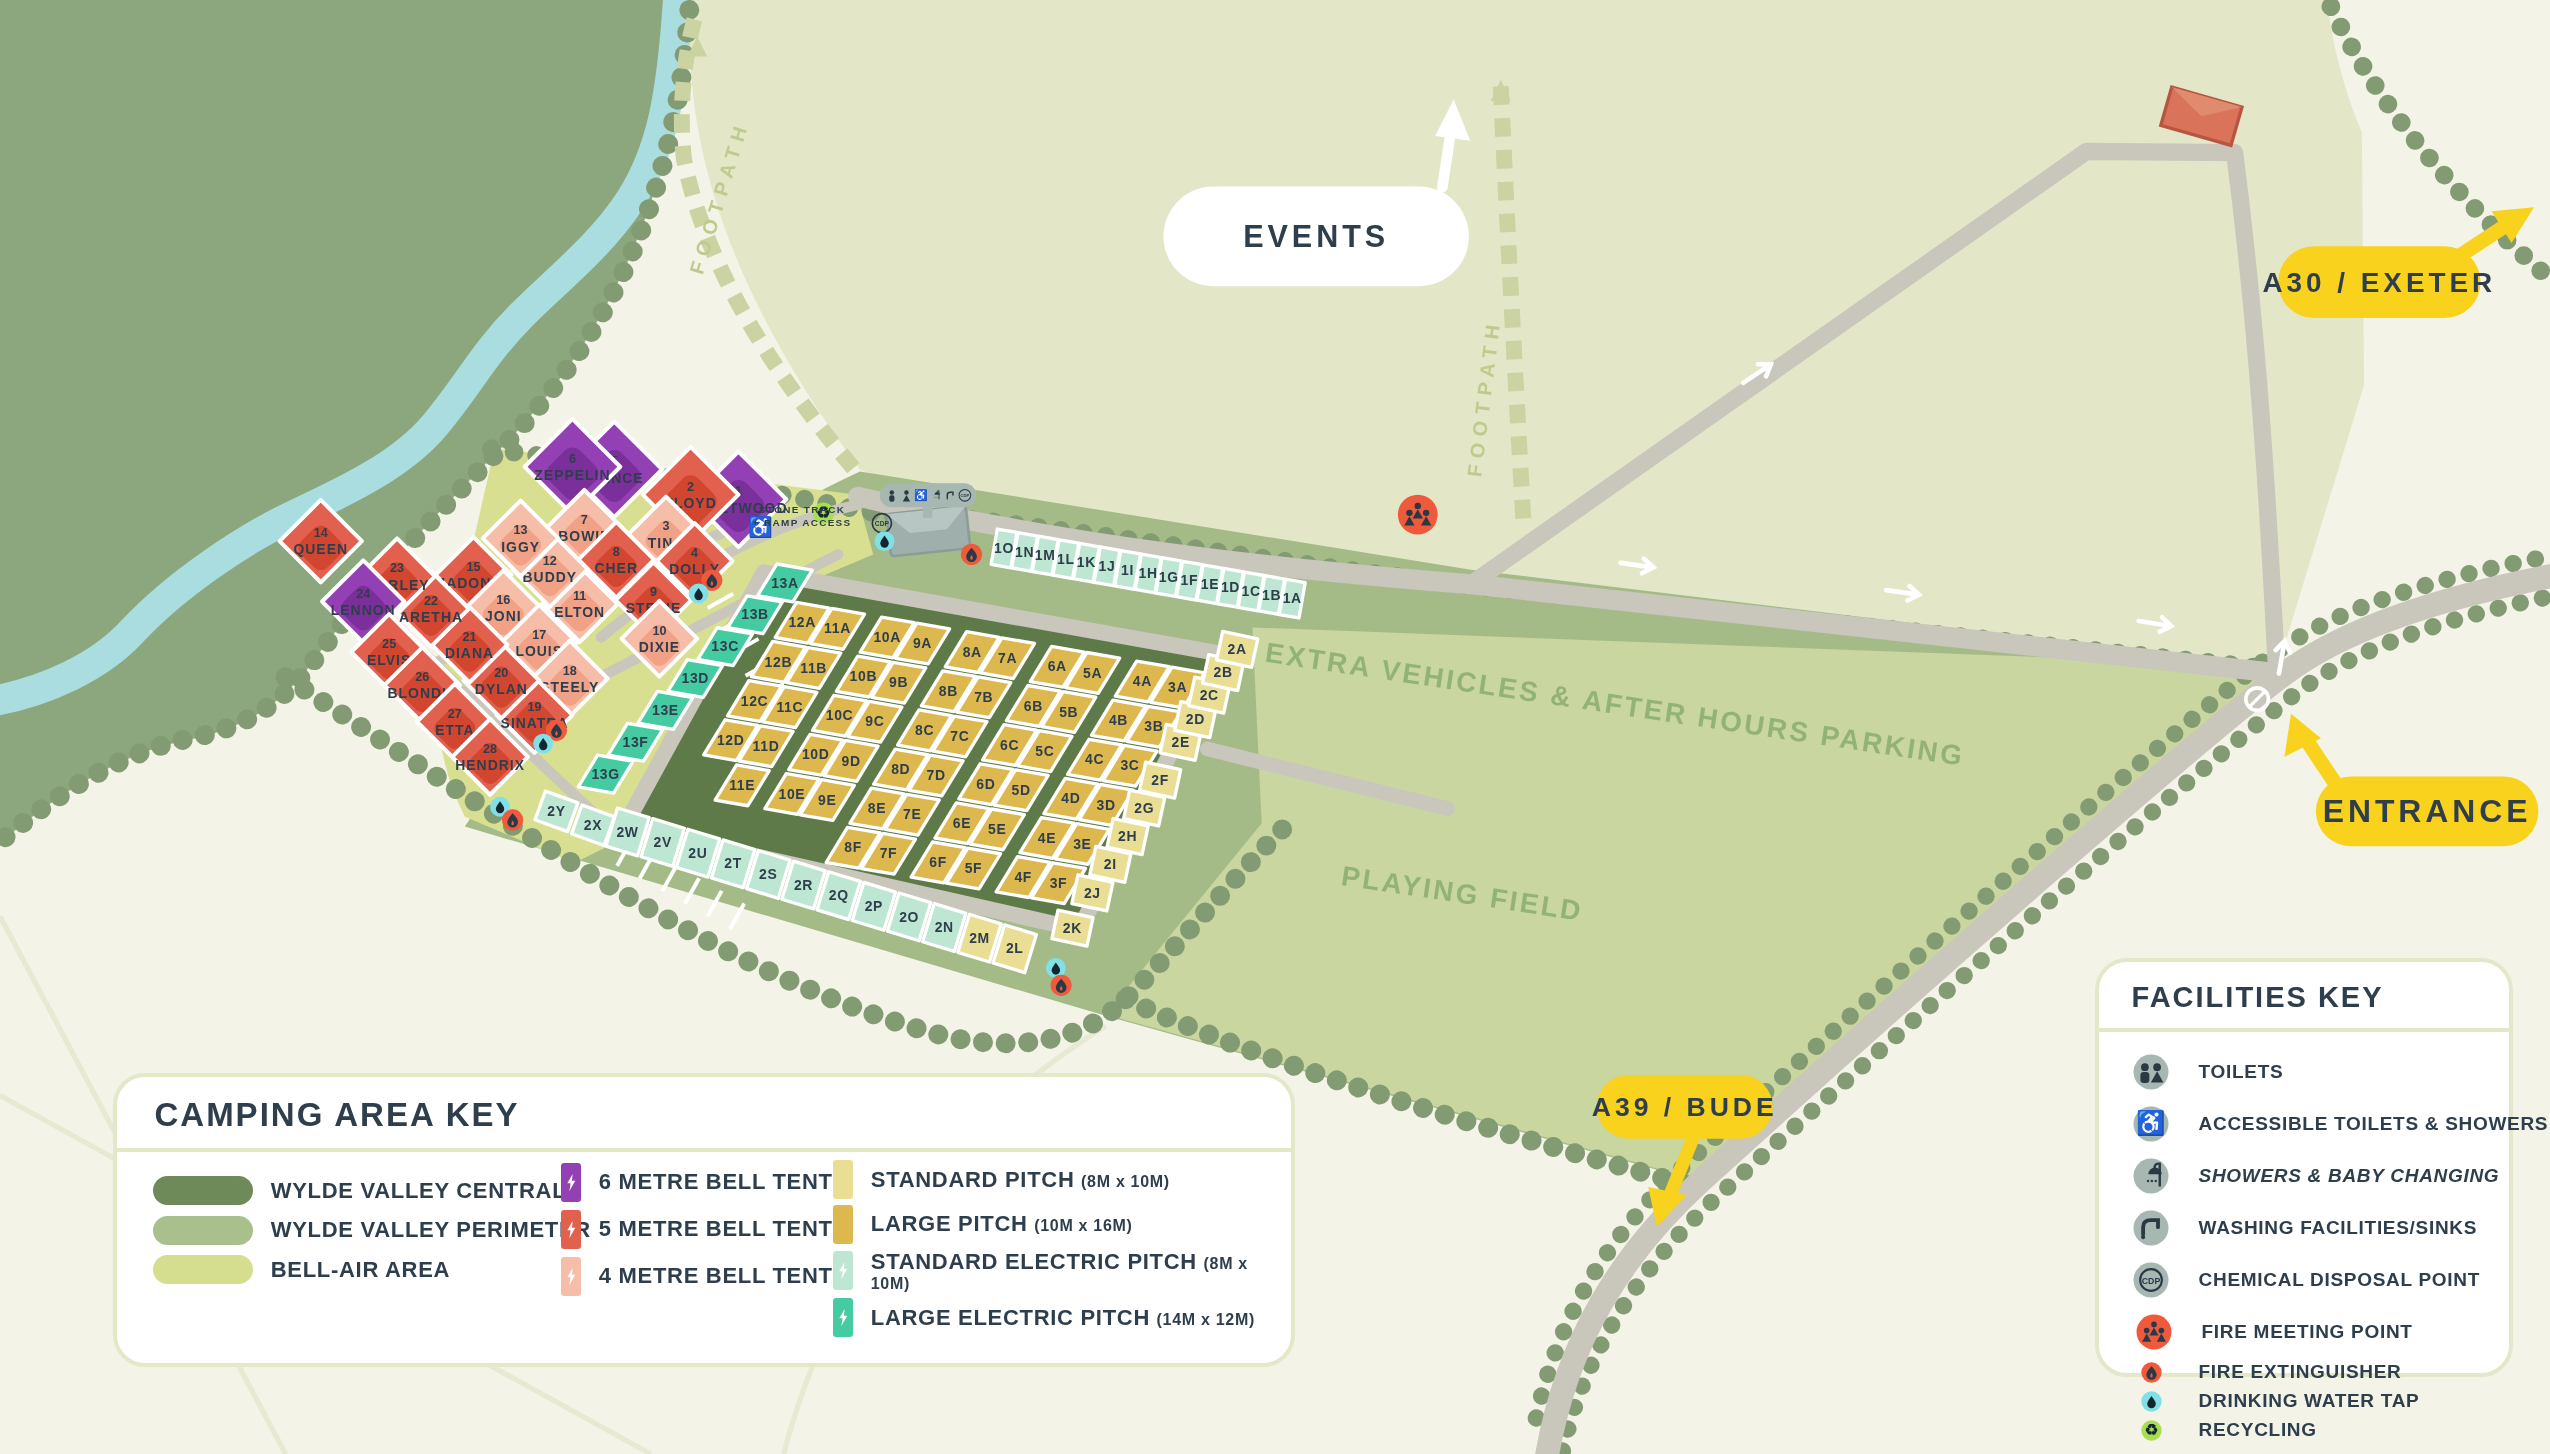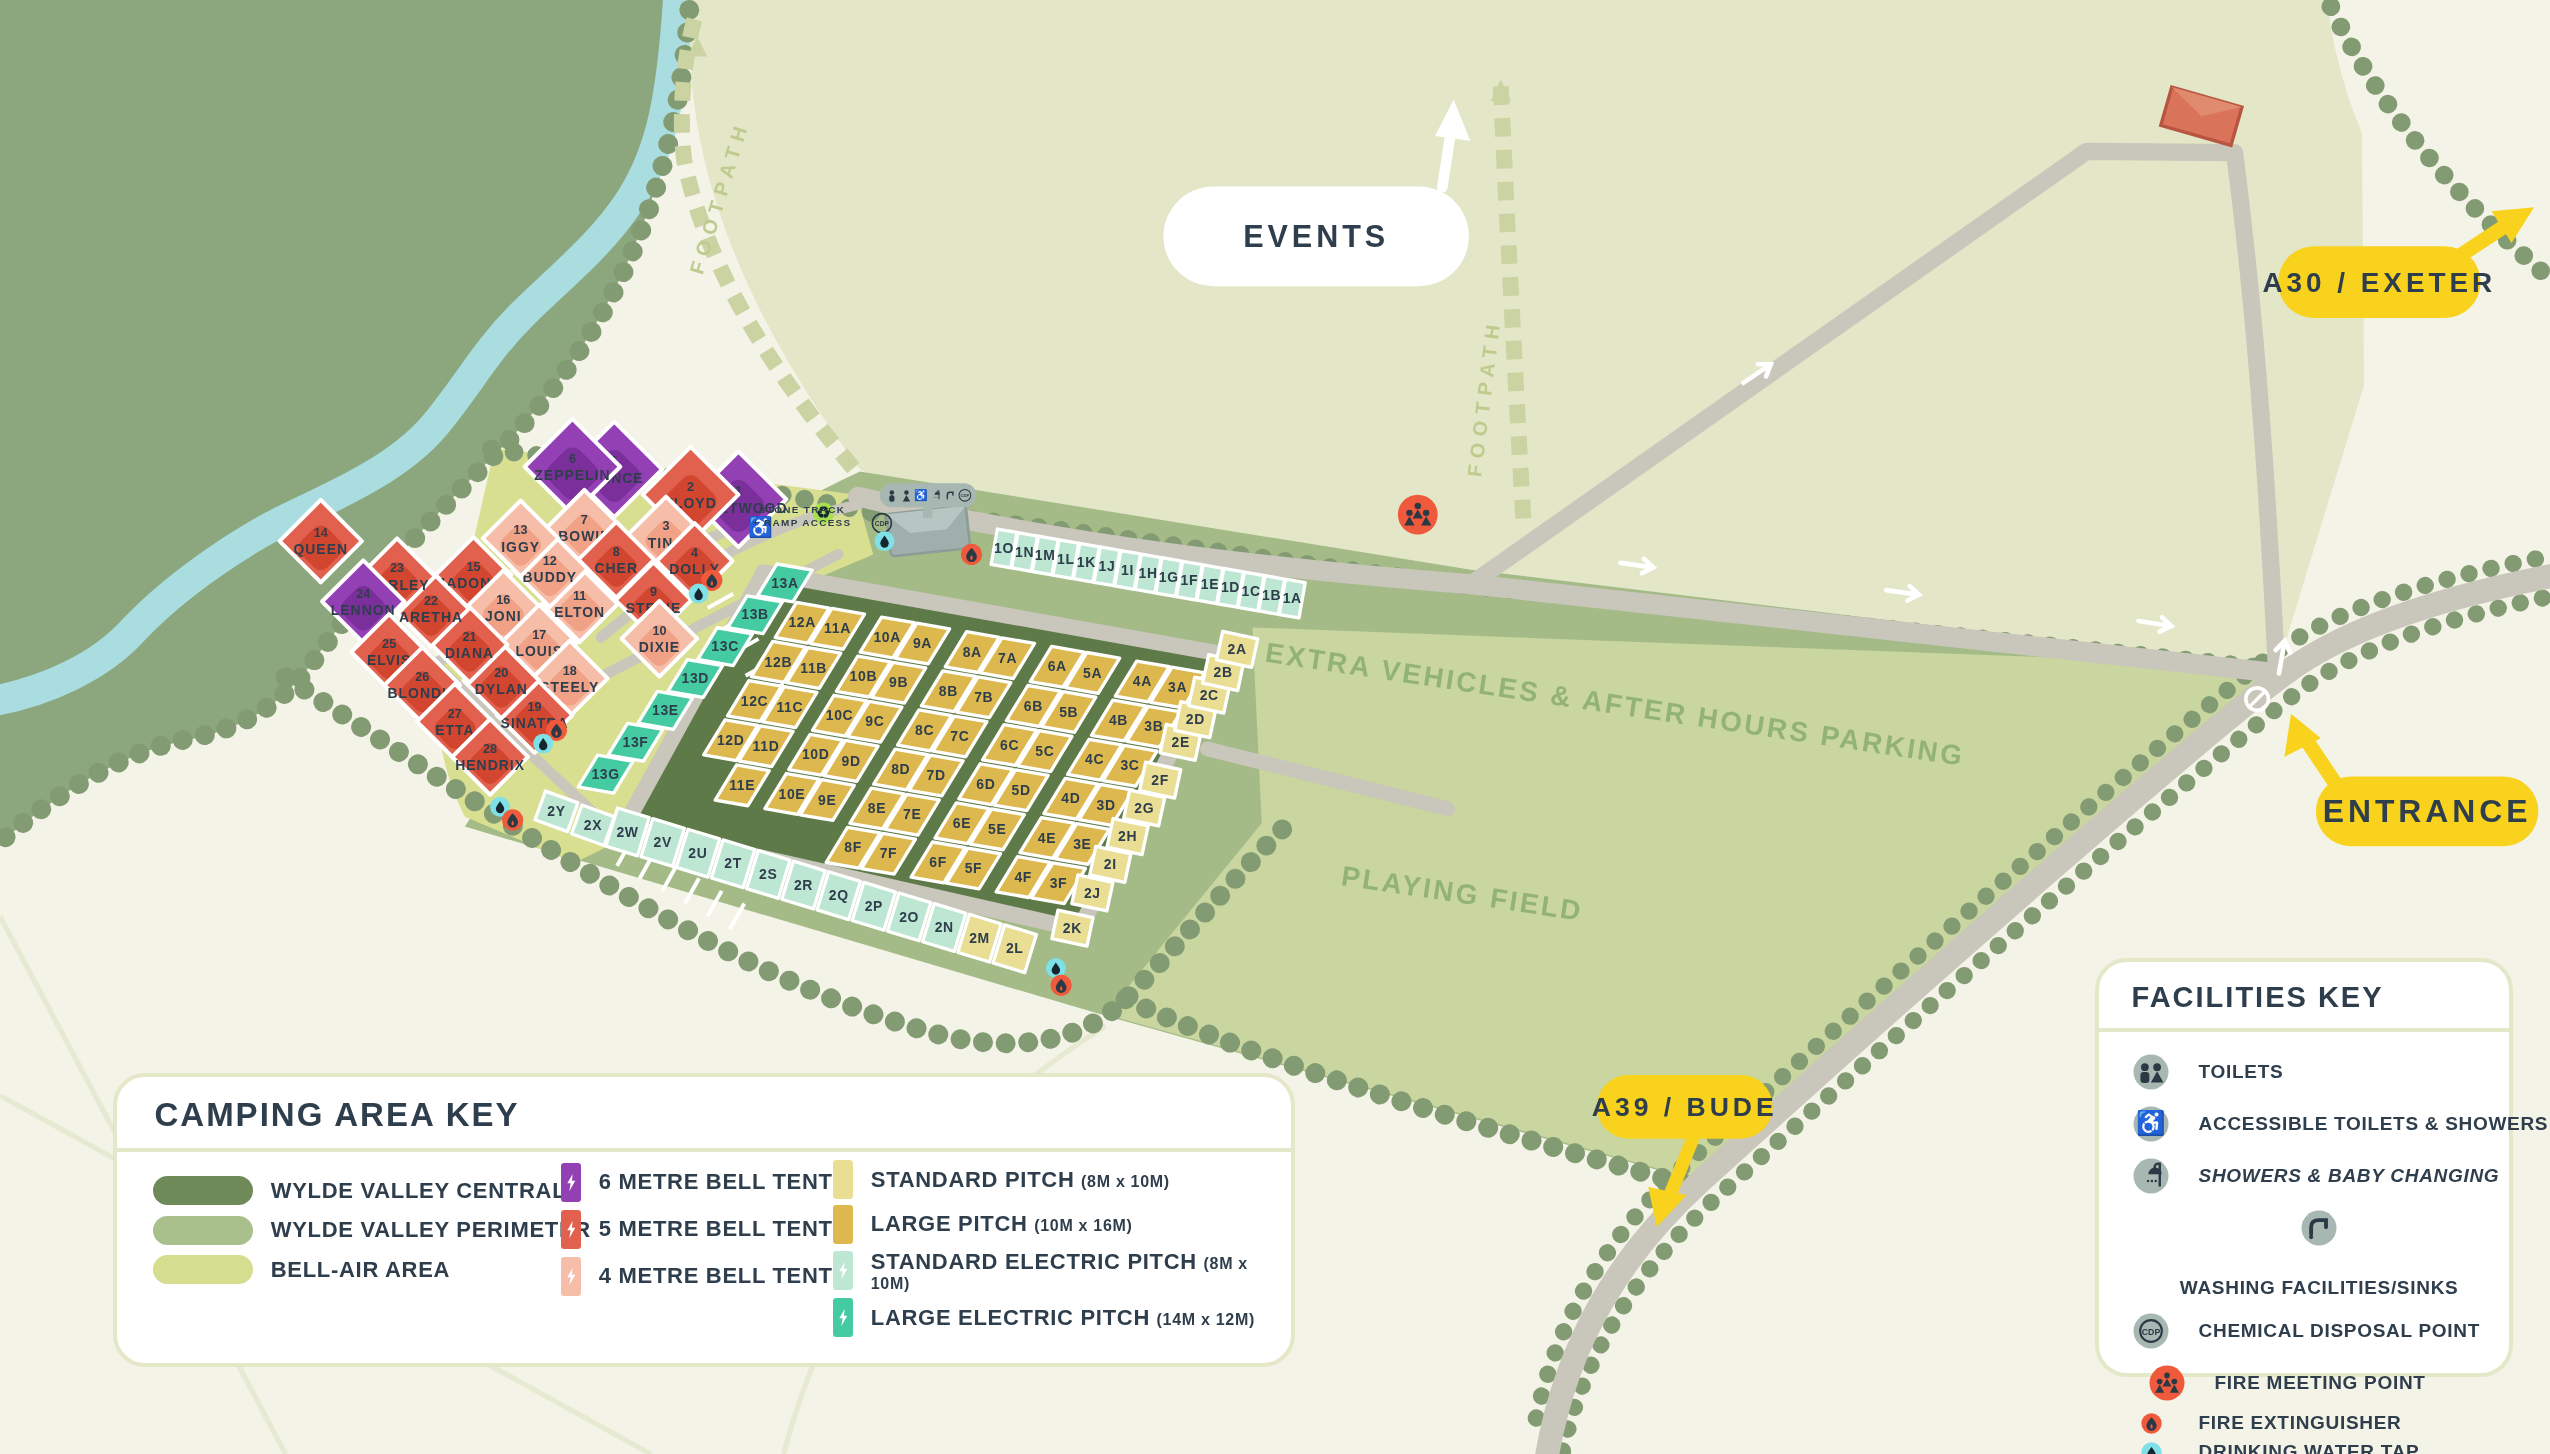--- a/index.html
+++ b/index.html
@@ -939,21 +939,21 @@
                 <path d="M -4.2,-2.8000000000000003 a 10.64 10.64 0 1 1 21.28 0 Z" fill="#2B3945"></path>
                 <path d="M 5.6000000000000005,-12.6 q 0,-8.4 8.4,-7 l 0,36.4" fill="none" stroke="#2B3945" stroke-width="3.9200000000000004"></path>
                 <circle cx="-4.76" cy="7.840000000000001" r="1.9600000000000002" fill="#2B3945"></circle>
                 <circle cx="1.4000000000000001" cy="7.840000000000001" r="1.9600000000000002" fill="#2B3945"></circle>
                 <circle cx="7.5600000000000005" cy="7.840000000000001" r="1.9600000000000002" fill="#2B3945"></circle>
               </g>
             </svg>
           </span>
           <span class="fk-label">SHOWERS &amp; BABY CHANGING</span>
         </div>
-        <div class="fk-item" style="margin: 6px 0px; flex-direction: column;">
+        <div class="fk-item" style="margin: 6px 0px;">
           <span class="fk-icon">
             <svg width="40" height="40" viewBox="-32 -32 64 64">
               <g transform="translate(0 0)">
                 <circle cx="0" cy="0" r="28" fill="#A7B7B2"></circle>
                 <path d="M -12.6,9.799999999999999 L -12.6,-1.4000000000000001 Q -12.6,-12.6 0,-12.6 L 11.200000000000001,-12.6 L 11.200000000000001,-1.4000000000000001" fill="none" stroke="#2B3945" stroke-width="6.16" stroke-linecap="round"></path>
                 <circle cx="-12.6" cy="14.56" r="3.36" fill="#2B3945"></circle>
               </g>
             </svg>
           </span>
           <span class="fk-label">WASHING FACILITIES/SINKS</span>
@@ -963,21 +963,21 @@
             <svg width="40" height="40" viewBox="-32 -32 64 64">
               <g transform="translate(0 0)">
                 <circle cx="0" cy="0" r="28" fill="#A7B7B2"></circle>
                 <circle cx="0" cy="0" r="17.36" fill="none" stroke="#2B3945" stroke-width="3.36"></circle>
                 <text x="0" y="6.16" text-anchor="middle" fill="#2B3945" font-size="14" font-weight="bold" font-family="&quot;Liberation Sans&quot;,sans-serif" letter-spacing="0">CDP</text>
               </g>
             </svg>
           </span>
           <span class="fk-label">CHEMICAL DISPOSAL POINT</span>
         </div>
-        <div class="fk-item" style="margin: 6px 16px;">
+        <div class="fk-item" style="margin: 6px 3px;">
           <span class="fk-icon">
             <svg width="40" height="40" viewBox="-32 -32 64 64">
               <g transform="translate(0 0)">
                 <circle cx="0" cy="0" r="28" fill="#F05A3C"></circle>
                 <circle cx="0" cy="-12.1632" r="4.5136" fill="#2B3945"></circle>
                 <path d="M 0,-7.3024000000000004 l 7.2912,13.02 l -14.5824,0 Z" fill="#2B3945"></path>
                 <circle cx="-11.76" cy="-2.363199999999999" r="4.5136" fill="#2B3945"></circle>
                 <path d="M -11.76,2.4976000000000003 l 7.2912,13.02 l -14.5824,0 Z" fill="#2B3945"></path>
                 <circle cx="11.76" cy="-2.363199999999999" r="4.5136" fill="#2B3945"></circle>
                 <path d="M 11.76,2.4976000000000003 l 7.2912,13.02 l -14.5824,0 Z" fill="#2B3945"></path>

